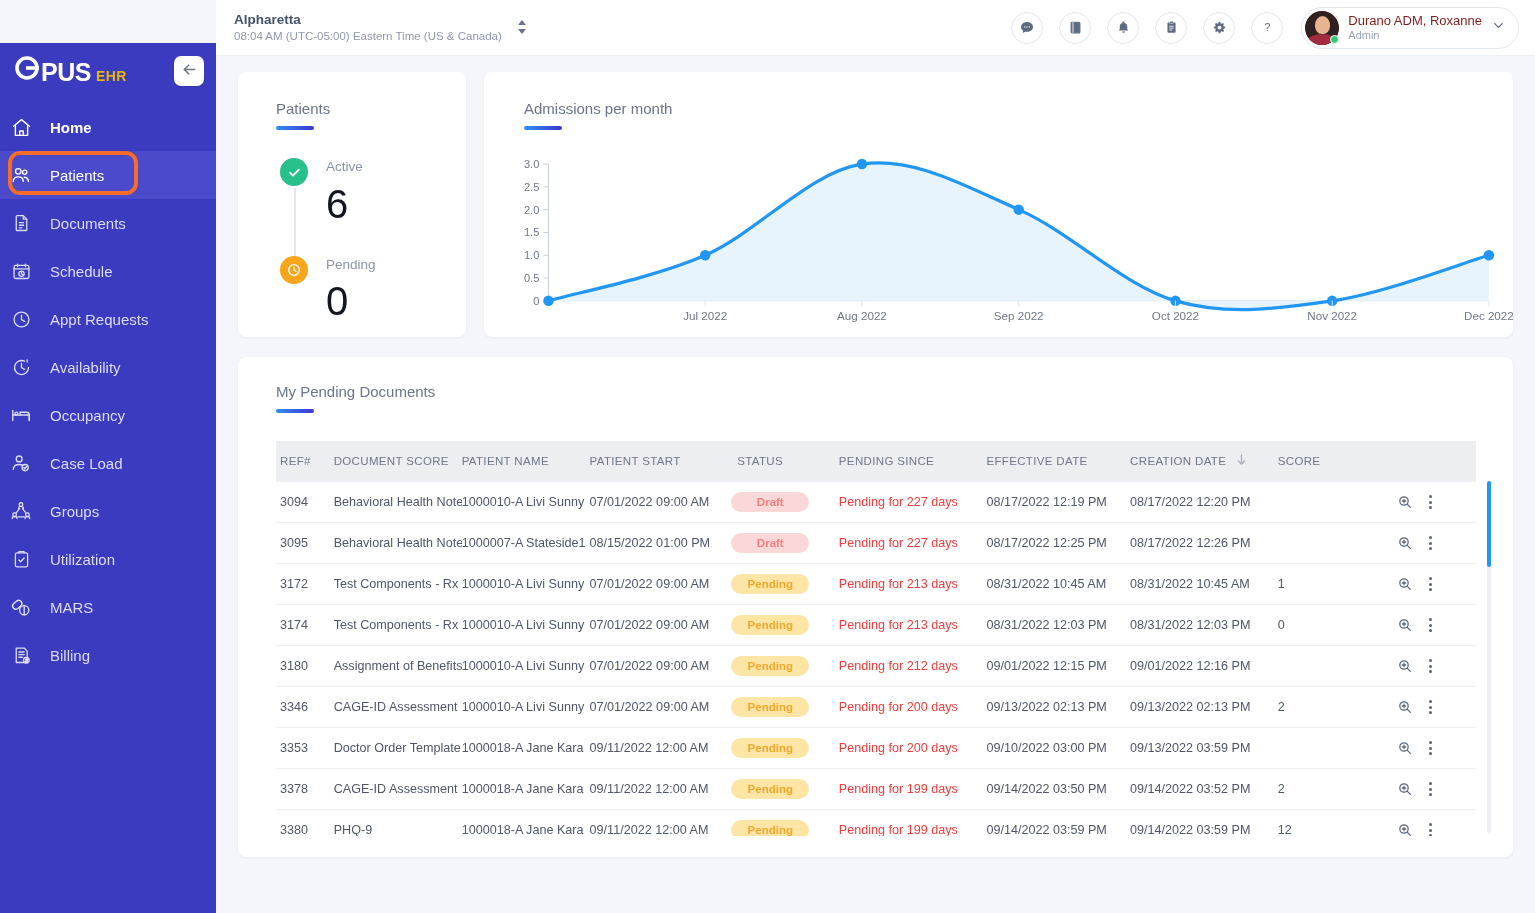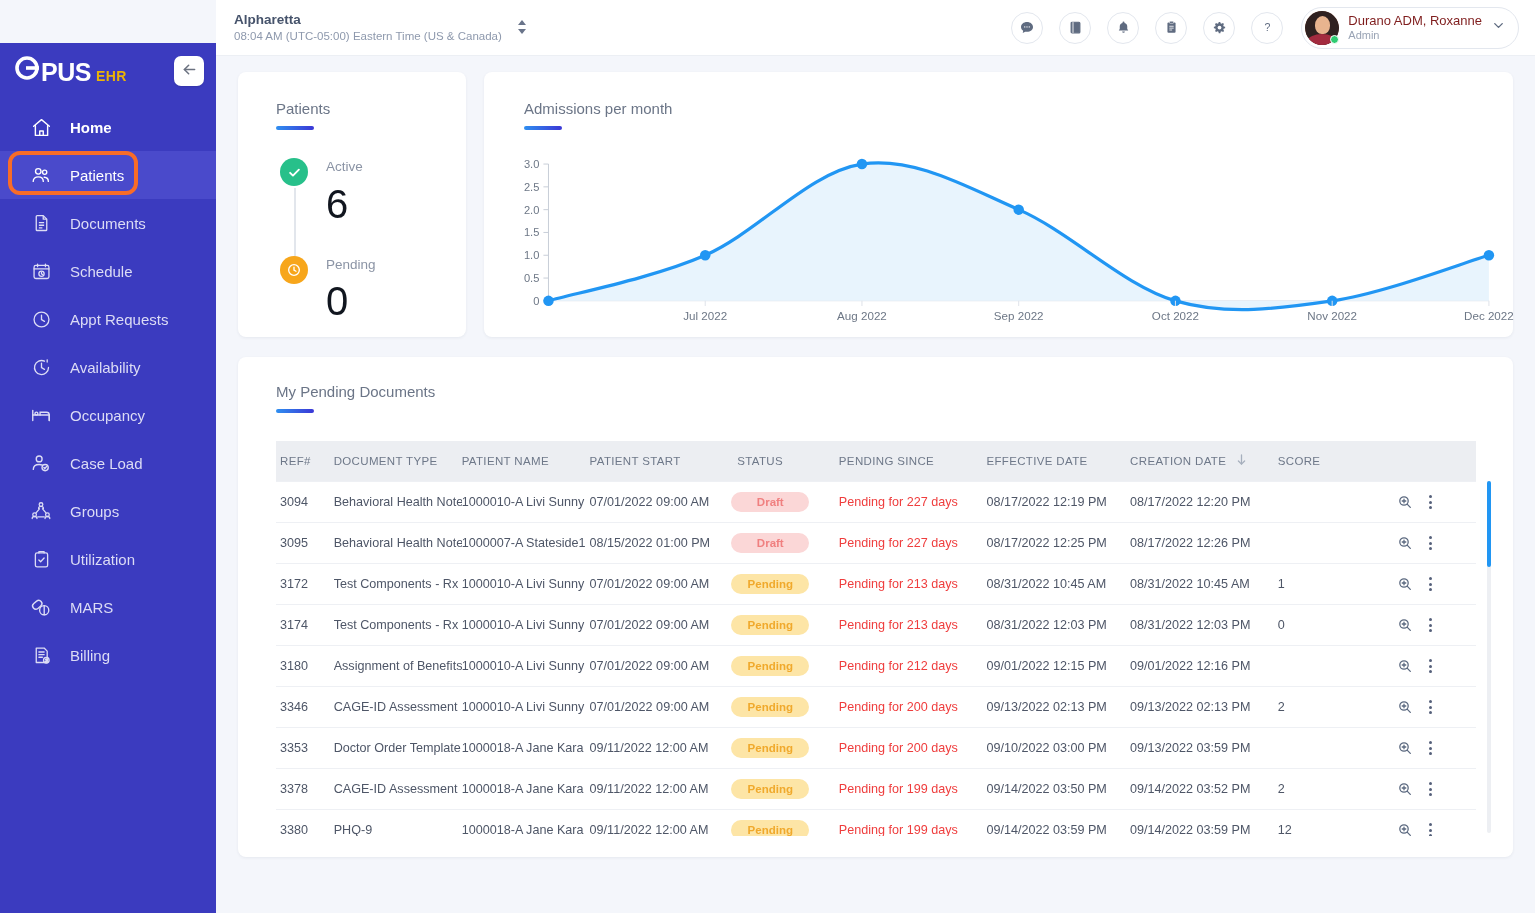--- a/index.html
+++ b/index.html
@@ -39,21 +39,21 @@
     position: absolute; left: 174px; top: 13px;
     width: 30px; height: 30px; border-radius: 7px;
     background: #fff; display: flex; align-items: center; justify-content: center;
     cursor: pointer;
     box-shadow: 0 1px 2px rgba(0,0,0,.12);
   }
   .nav { padding-top: 4px; }
   .nav-item {
     height: 48px;
     display: flex; align-items: center;
-    padding-left: 28px;
+    padding-left: 8px;
     gap: 16px;
     color: #dcdcf5;
     font-size: 15px;
     cursor: pointer;
     position: relative;
   }
   .nav-item .ico { width: 26px; display: flex; align-items: center; justify-content: center; flex: 0 0 26px; }
   .nav-item.active { background: #4a4acb; color: #fff; }
   .nav-item.home { color:#fff; font-weight: 700; }
   .nav-label { line-height: 1; }
@@ -556,21 +556,21 @@
 
       <div class="card docs-card">
         <div class="card-title">My Pending Documents</div>
         <div class="title-underline"></div>
 
         <div class="table-wrap">
           <table>
             <thead>
               <tr>
                 <th class="c-ref">REF#</th>
-                <th class="c-doc">DOCUMENT TYPE</th>
+                <th class="c-doc">DOCUMENT SCORE</th>
                 <th class="c-pat">PATIENT NAME</th>
                 <th class="c-start">PATIENT START</th>
                 <th class="c-status">
                   <div class="th-inner" style="padding-left:6px">
                       <span>STATUS</span>
                     </div>
                 </th>
                 <th class="c-since">PENDING SINCE</th>
                 <th class="c-eff">EFFECTIVE DATE</th>
                 <th class="c-create">

